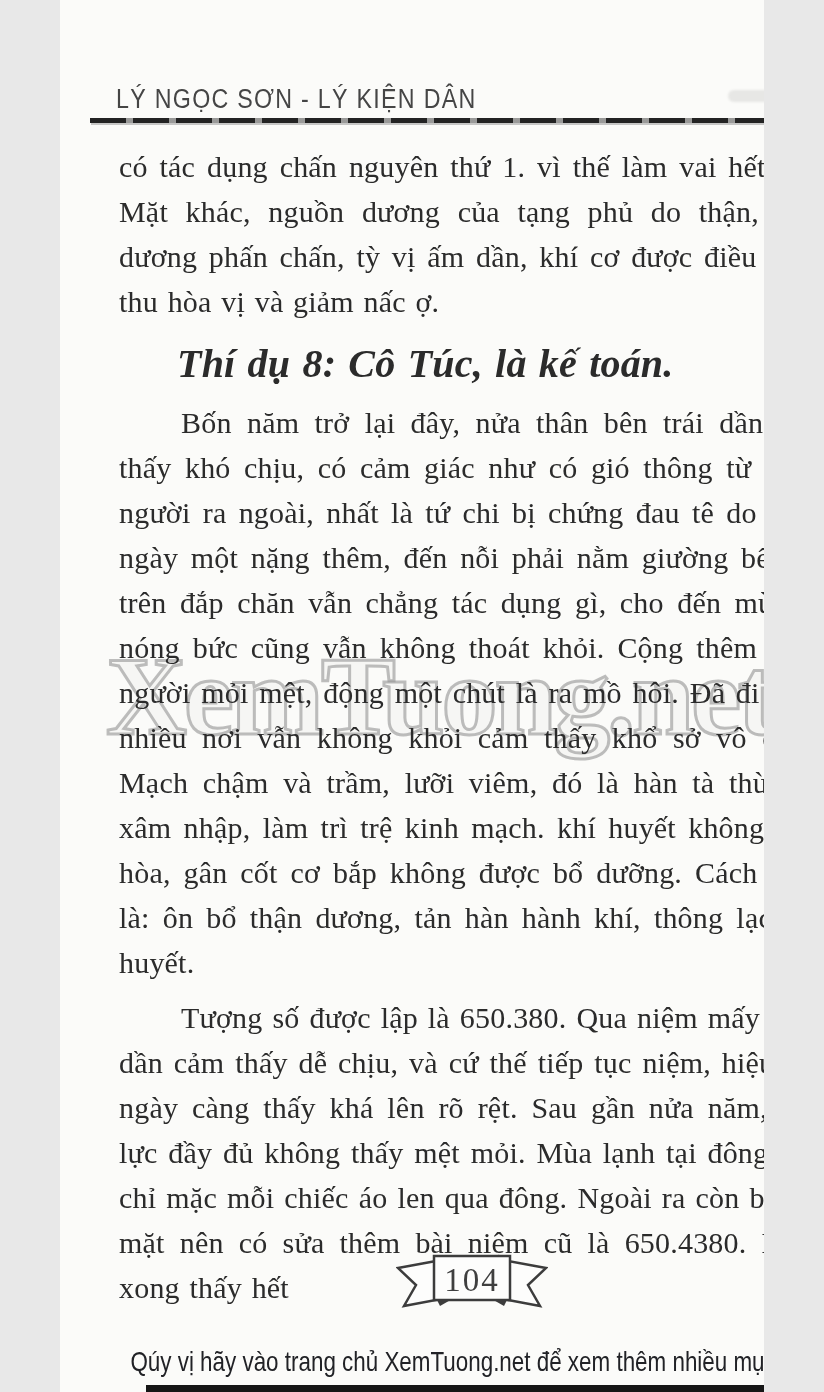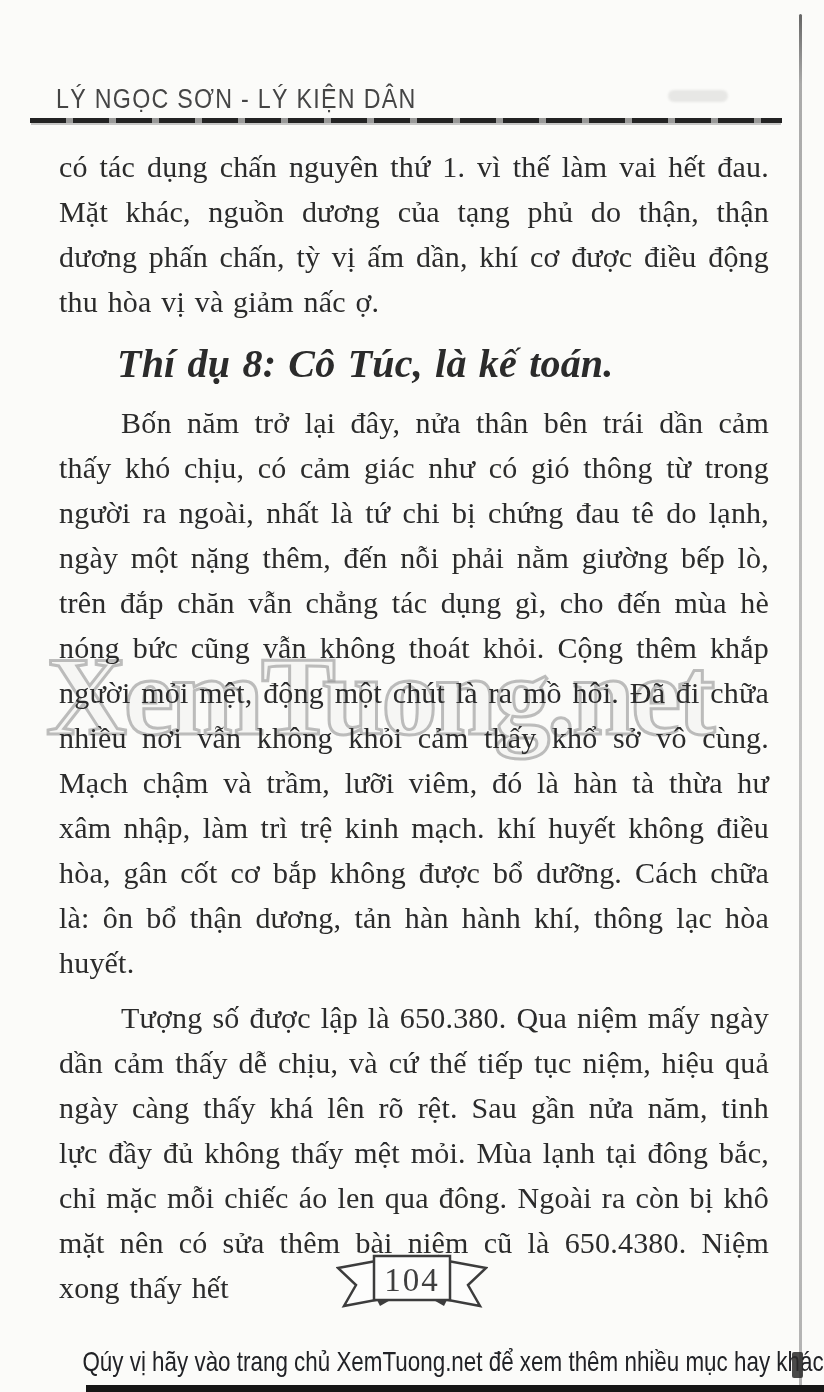--- a/index.html
+++ b/index.html
@@ -1,17 +1,17 @@
 <!DOCTYPE html>
 <html><head>
 <meta charset="utf-8">
 <style>
   html,body{margin:0;padding:0;background:#e8e8e8;}
   .page{
-    position:relative; width:824px; height:1392px; margin:0 auto;
+    position:relative; width:704px; height:1392px; margin:0 auto;
     background:#fbfbf9; overflow:hidden;
     font-family:"Liberation Serif", serif;
   }
   
   .header-title{
     position:absolute; left:56px; top:84px; white-space:nowrap;
     font-family:"Liberation Sans", sans-serif; font-size:27px;
     letter-spacing:1.5px; color:#454545;
     transform:scaleX(0.86); transform-origin:left center;
   }

